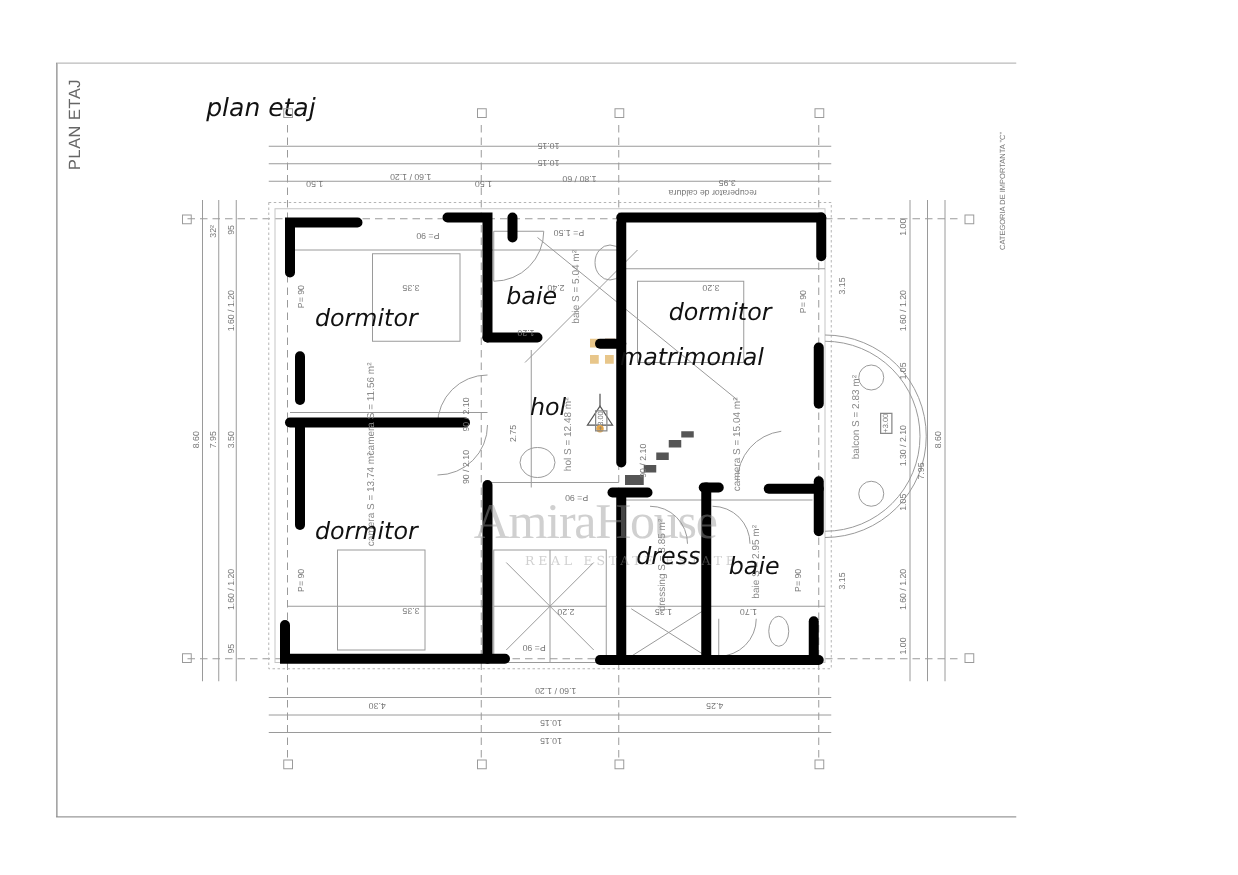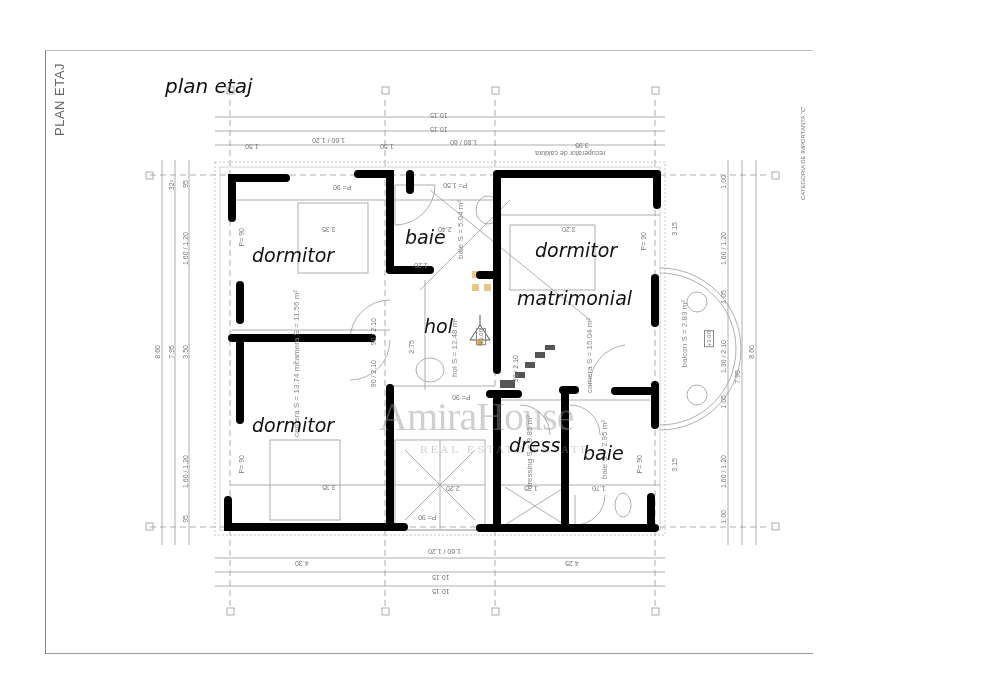--- a/index.html
+++ b/index.html
@@ -250,17 +250,17 @@
 <div class="area-label" style="left:680px;top:300px;">balcon S = 2.83 m²</div>
 <div class="elev" style="left:476px;top:328px;">+3.00</div>
 <div class="elev" style="left:704px;top:330px;">+3.00</div>
 
 <div class="watermark">AmiraHouse</div>
 <div class="watermark-sub">REAL ESTATE ESTATE</div>
 
 <div class="room-label" style="left:252px;top:244px;">dormitor</div>
 <div class="room-label" style="left:405px;top:226px;">baie</div>
 <div class="room-label" style="left:535px;top:239px;">dormitor</div>
-<div class="room-label" style="left:517px;top:275px;margin-top:12px;">matrimonial</div>
+<div class="room-label" style="left:496px;top:275px;">matrimonial</div>
 <div class="room-label" style="left:424px;top:315px;">hol</div>
 <div class="room-label" style="left:252px;top:414px;">dormitor</div>
 <div class="room-label" style="left:509px;top:434px;">dress</div>
 <div class="room-label" style="left:583px;top:442px;">baie</div>
 
 </body></html>

